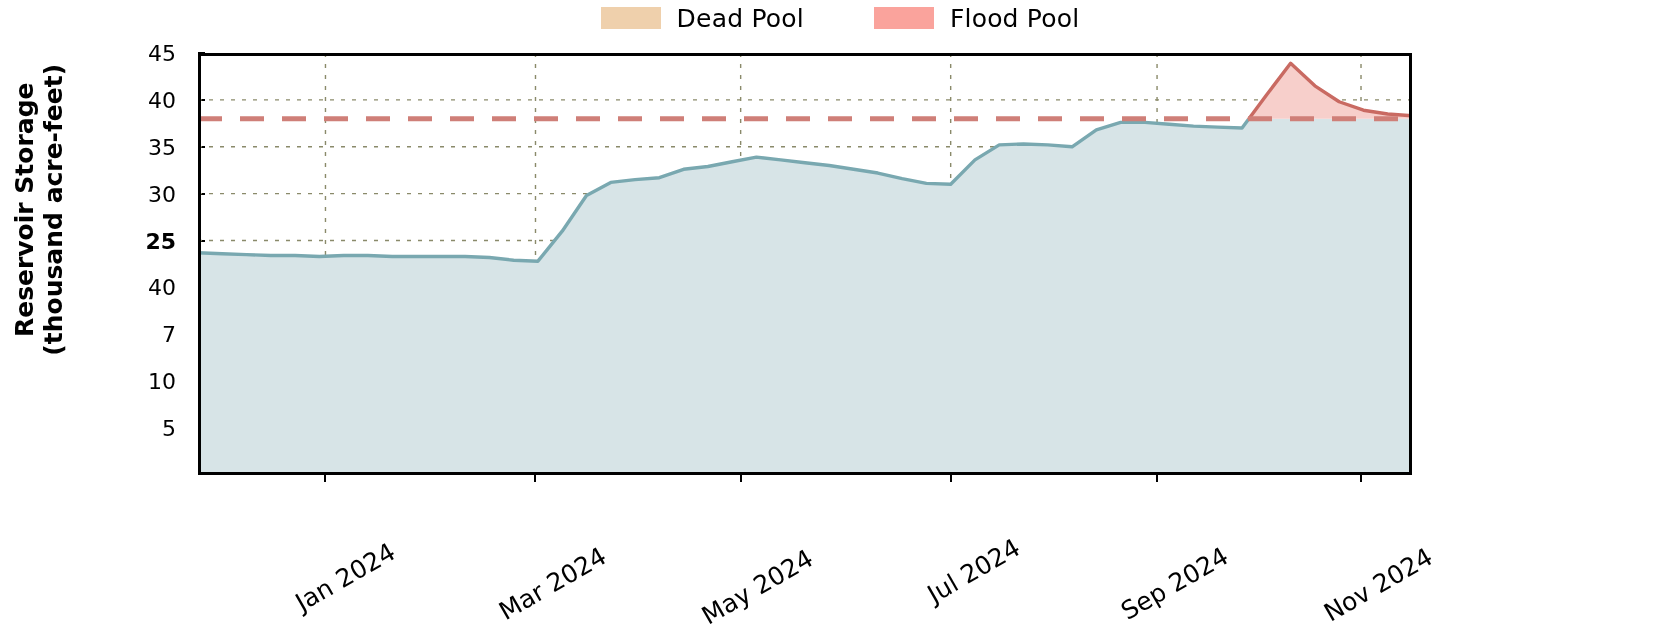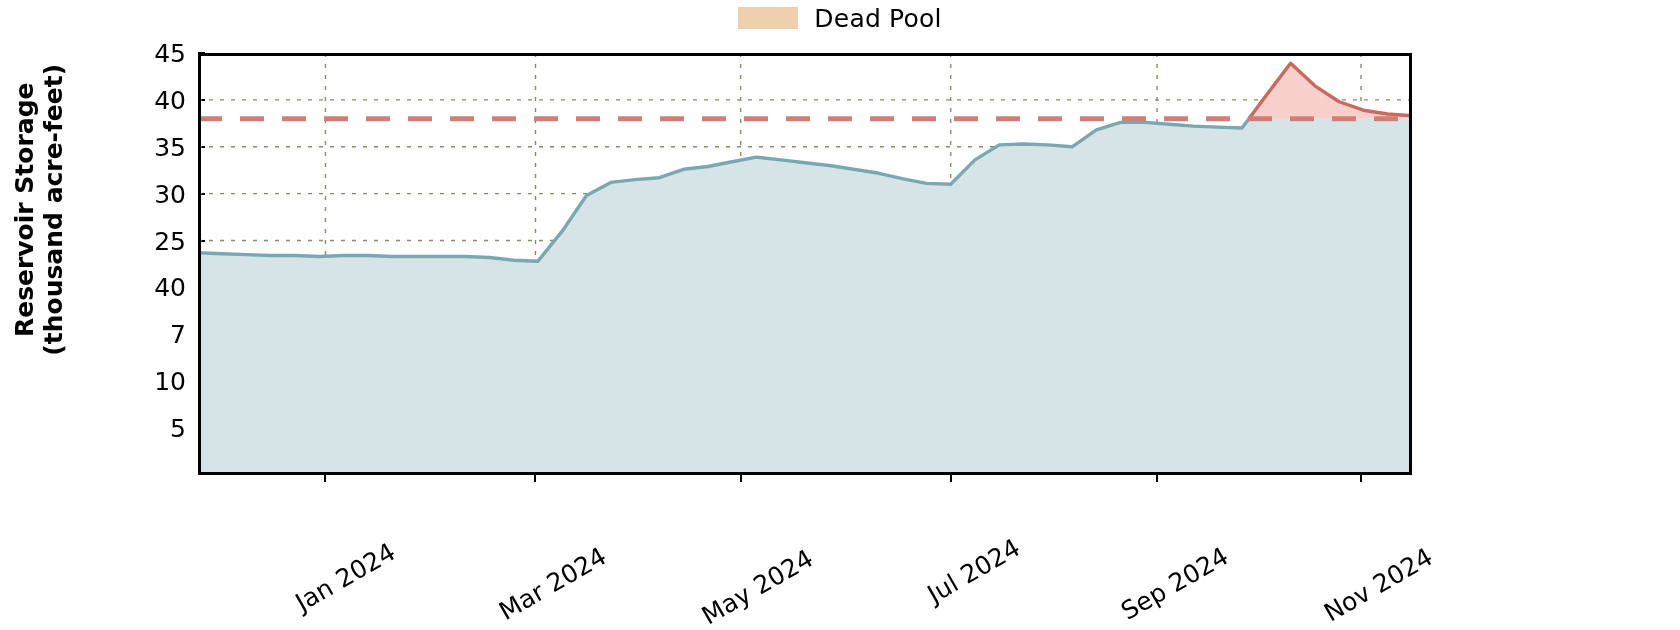--- a/index.html
+++ b/index.html
@@ -14,22 +14,22 @@
   .legend-label{font-size:25px;color:#000;font-family:"DejaVu Sans",sans-serif;
                 letter-spacing:.2px;white-space:nowrap;}
 
   
   #chart-area{position:absolute;left:198px;top:53px;width:1214px;height:422px;}
   #plot-border{position:absolute;inset:0;border:3px solid #000;box-sizing:border-box;
                pointer-events:none;z-index:6;}
   #plot-svg{position:absolute;left:0;top:0;width:1214px;height:422px;display:block;}
 
   
-  .ytick-label{position:absolute;right:2px;transform:translateY(-50%);
-               font-size:25px;color:#000;text-align:right;white-space:nowrap;}
+  .ytick-label{position:absolute;right:12px;transform:translateY(-50%);
+               font-size:22px;color:#000;text-align:right;white-space:nowrap;}
   #ytick-col{position:absolute;left:110px;top:53px;width:78px;height:422px;}
   #ytick-marks{position:absolute;left:198px;top:53px;width:10px;height:422px;}
   .ytick-mark{position:absolute;left:0;width:7px;height:2px;background:#000;
               transform:translateY(-50%);}
 
   
   #ylabel{position:absolute;left:-175px;top:181px;width:430px;
           transform:rotate(-90deg);text-align:center;
           font-size:25px;font-weight:bold;color:#000;line-height:1.15;}
 
@@ -44,33 +44,37 @@
 </head>
 <body>
 
 <div id="root">
 
   <div id="legend">
     <div class="legend-item">
       <span class="legend-swatch" id="sw0" style="background: rgb(239, 208, 172);"></span>
       <span class="legend-label">Dead Pool</span>
     </div>
+    <div class="legend-item">
+      <span class="legend-swatch" id="sw2" style="background: rgb(250, 163, 156);"></span>
+      <span class="legend-label">Flood Pool</span>
+    </div>
   </div>
 
   <div id="ylabel">
     <div>Reservoir Storage</div>
     <div>(thousand acre-feet)</div>
   </div>
 
   <div id="ytick-col">
       <div class="ytick-label" style="top: 0px;">45</div>
       <div class="ytick-label" style="top: 46.8889px; text-align: center;">40</div>
       <div class="ytick-label" style="top: 93.7778px;">35</div>
       <div class="ytick-label" style="top: 140.667px;">30</div>
-      <div class="ytick-label" style="top: 187.556px;">25</div>
+      <div class="ytick-label" style="top: 187.556px; font-weight: bold;">25</div>
       <div class="ytick-label" style="top: 234.444px;">40</div>
       <div class="ytick-label" style="top: 281.333px;">7</div>
       <div class="ytick-label" style="top: 328.222px;">10</div>
       <div class="ytick-label" style="top: 375.111px;">5</div>
     </div>
   <div id="ytick-marks">
       <div class="ytick-mark" style="top: 0px;"></div>
       <div class="ytick-mark" style="top: 46.8889px;"></div>
       <div class="ytick-mark" style="top: 93.7778px;"></div>
       <div class="ytick-mark" style="top: 140.667px;"></div>

